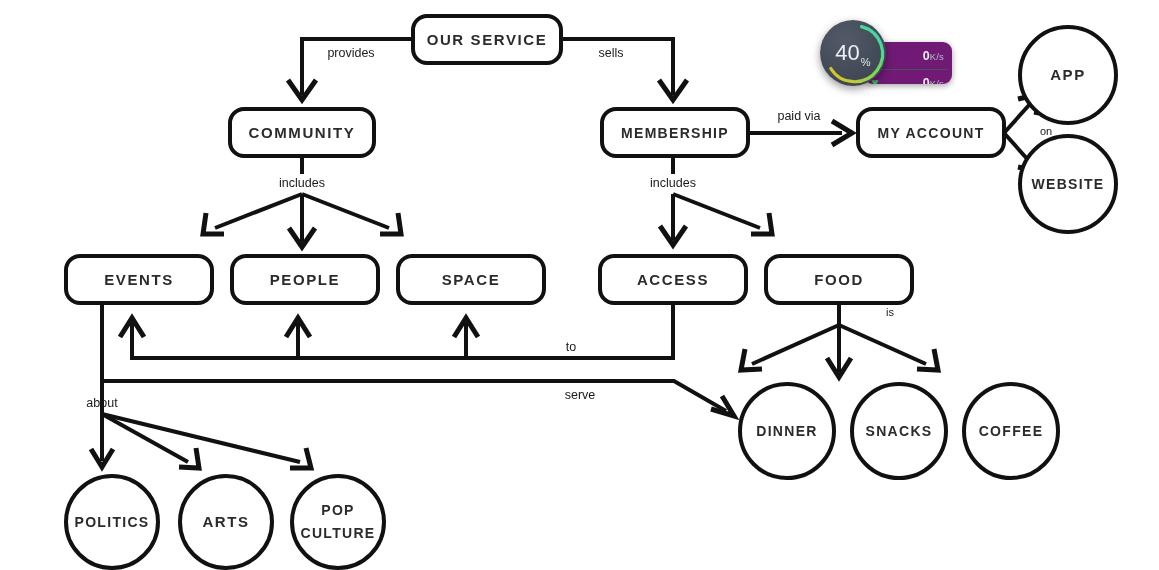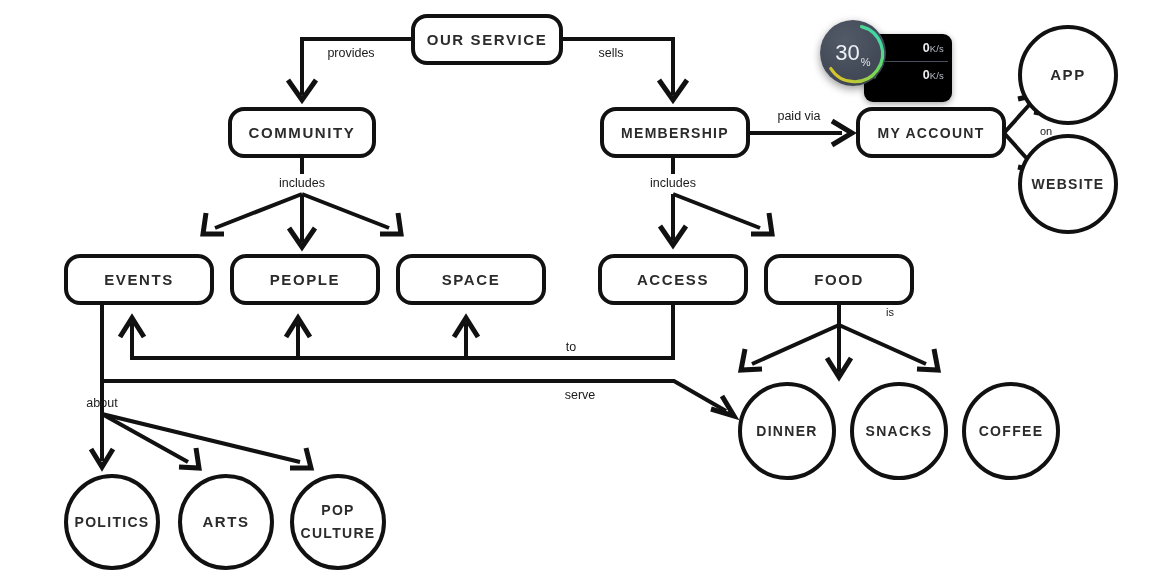--- a/index.html
+++ b/index.html
@@ -75,24 +75,24 @@
   #sysmon {
     position: absolute;
     left: 818px;
     top: 18px;
     width: 136px;
     height: 70px;
   }
   #sysmon .panel {
     position: absolute;
     left: 46px;
-    top: 16px;
+    top: 24px;
     width: 88px;
-    height: 68px;
-    background: #000000;
+    height: 42px;
+    background: #701a75;
     border-radius: 9px;
     box-shadow: 0 2px 6px rgba(0,0,0,0.35);
     overflow: hidden;
   }
   #sysmon .panel .rowline {
     position: absolute;
     left: 10px;
     right: 4px;
     top: 27px;
     height: 1px;
@@ -374,20 +374,20 @@
         <defs>
           <linearGradient id="arcgrad" x1="1" y1="0" x2="0" y2="1">
             <stop offset="0%" stop-color="#2fd6c6"></stop>
             <stop offset="45%" stop-color="#6fd959"></stop>
             <stop offset="100%" stop-color="#f0c020"></stop>
           </linearGradient>
         </defs>
         <path d="M 43.5,8.6 A 28,28 0 1 1 12.8,50.5" fill="none" stroke="url(#arcgrad)" stroke-width="3.2" stroke-linecap="round"></path>
       </svg>
       <div class="pct">
-          <span>30</span>
+          <span>40</span>
           <span class="sym">%</span>
         </div>
     </div>
 
   </div>
 
 </div>
 
 </body></html>

